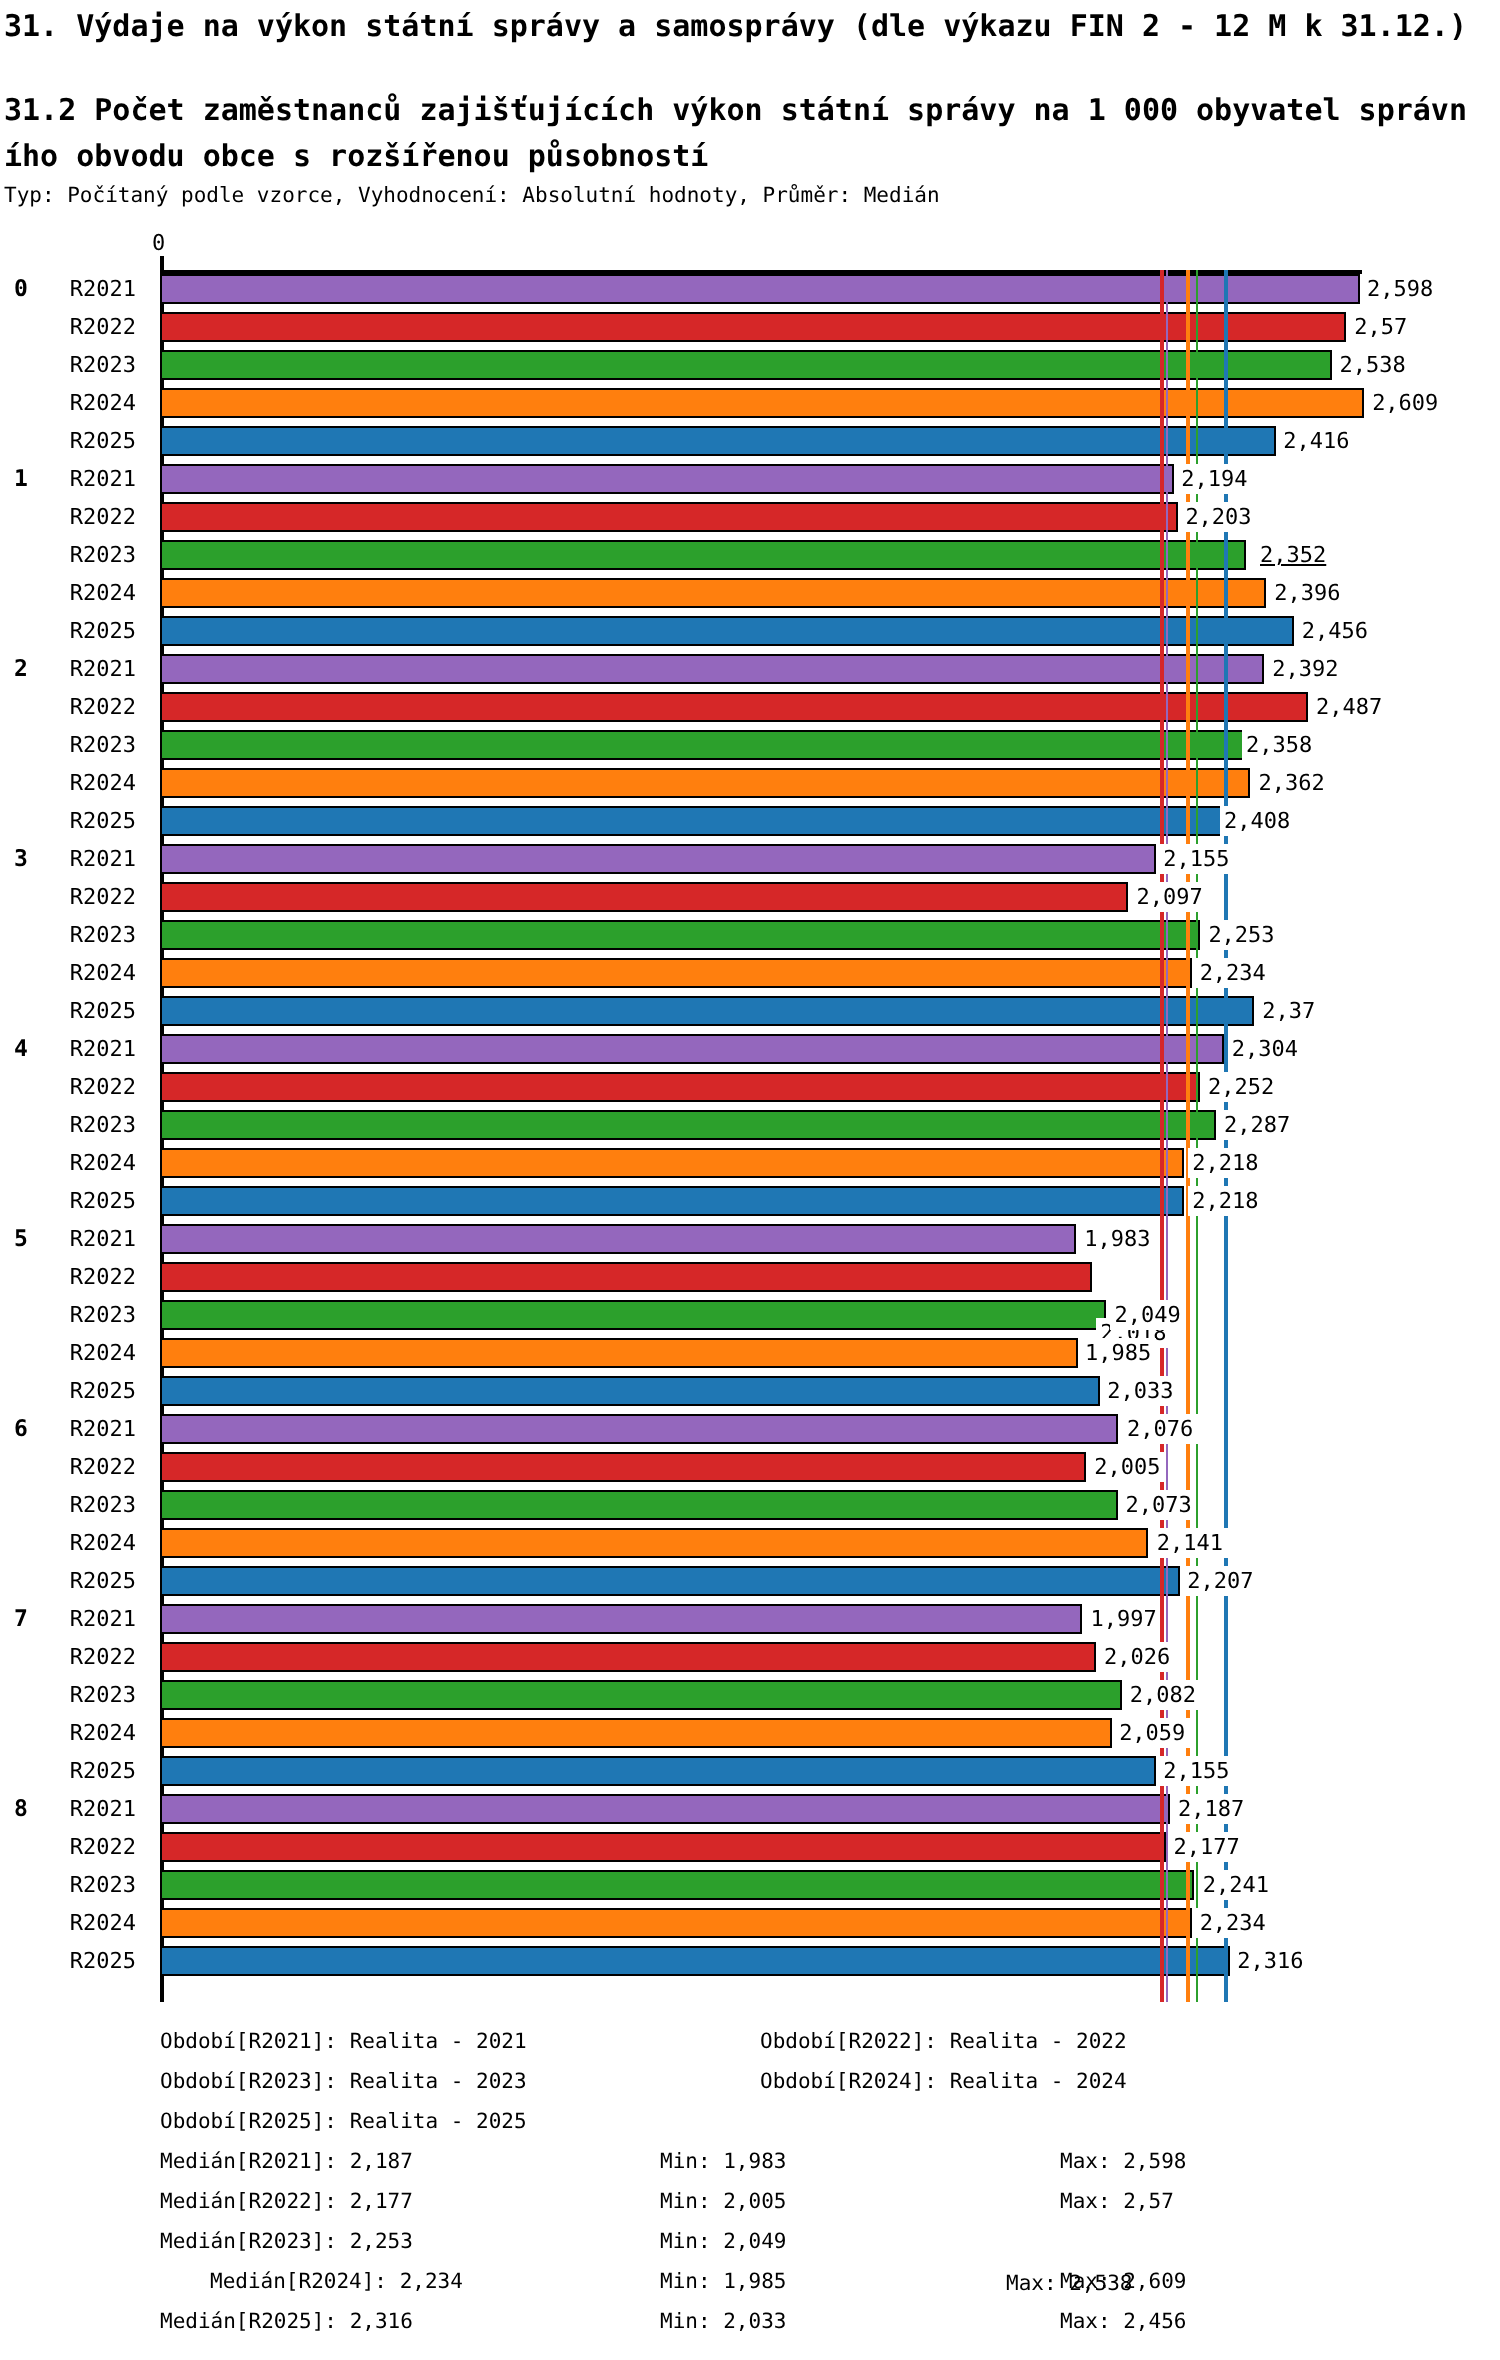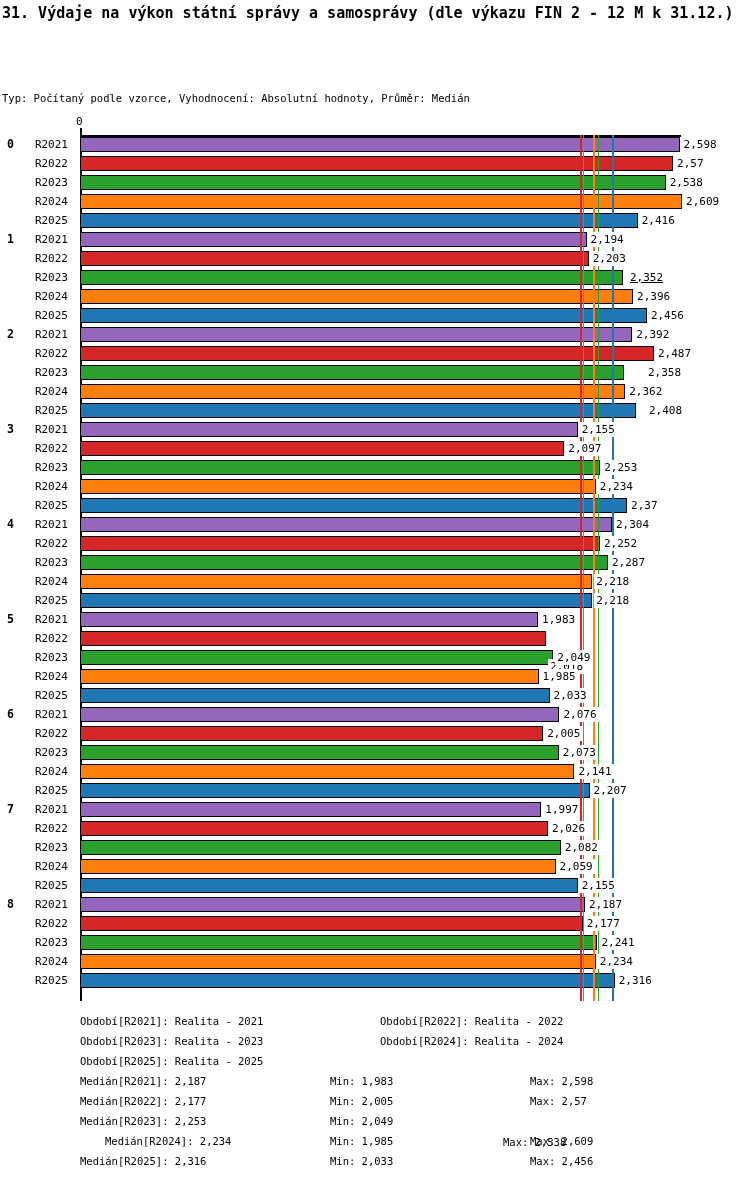--- a/index.html
+++ b/index.html
@@ -44,20 +44,21 @@
     background:#fff; padding:0 2px; z-index:3; white-space:nowrap;
   }
   .medline { position:absolute; top:-2px; width:1.5px; height:866px; z-index:2; }
   .legend-item { position:absolute; font-size:10.5px; white-space:nowrap; }
 </style>
 </head>
 <body>
 
 <div id="page">
   <div class="title">31. Výdaje na výkon státní správy a samosprávy (dle výkazu FIN 2 - 12 M k 31.12.)</div>
+  <div class="subtitle">31.2 Počet zaměstnanců zajišťujících výkon státní správy na 1 000 obyvatel správního obvodu obce s rozšířenou působností</div>
   <div class="meta">Typ: Počítaný podle vzorce, Vyhodnocení: Absolutní hodnoty, Průměr: Medián</div>
 
   <div id="chart">
     <span class="axis-zero">0</span>
     <div class="axis-tick"></div>
     <div class="axis-hline"></div>
     <div class="axis-vline"></div>
 
   <div class="group">
         <div class="row">
@@ -123,31 +124,31 @@
           <span class="val" style="left: 634.16px;">2,392</span>
         </div>
         <div class="row">
           <span class="rlabel">R2022</span>
           <div class="bar" style="width: 572.01px; background: rgb(214, 39, 40);"></div>
           <span class="val" style="left: 656.01px;">2,487</span>
         </div>
         <div class="row">
           <span class="rlabel">R2023</span>
           <div class="bar" style="width: 542.34px; background: rgb(44, 160, 44);"></div>
-          <span class="val" style="left: 646px; text-align: center;">2,358</span>
+          <span class="val" style="left: 621px; text-align: center;">2,358</span>
         </div>
         <div class="row">
           <span class="rlabel">R2024</span>
           <div class="bar" style="width: 543.26px; background: rgb(255, 127, 14);"></div>
           <span class="val" style="left: 627.26px;">2,362</span>
         </div>
         <div class="row">
           <span class="rlabel">R2025</span>
           <div class="bar" style="width: 553.84px; background: rgb(31, 119, 180);"></div>
-          <span class="val" style="left: 647px;">2,408</span>
+          <span class="val" style="left: 610px;">2,408</span>
         </div>
       </div>
       <div class="group">
         <div class="row">
           <span class="glabel">3</span>
           <span class="rlabel">R2021</span>
           <div class="bar" style="width: 495.65px; background: rgb(148, 103, 189);"></div>
           <span class="val" style="left: 579.65px;">2,155</span>
         </div>
         <div class="row">

